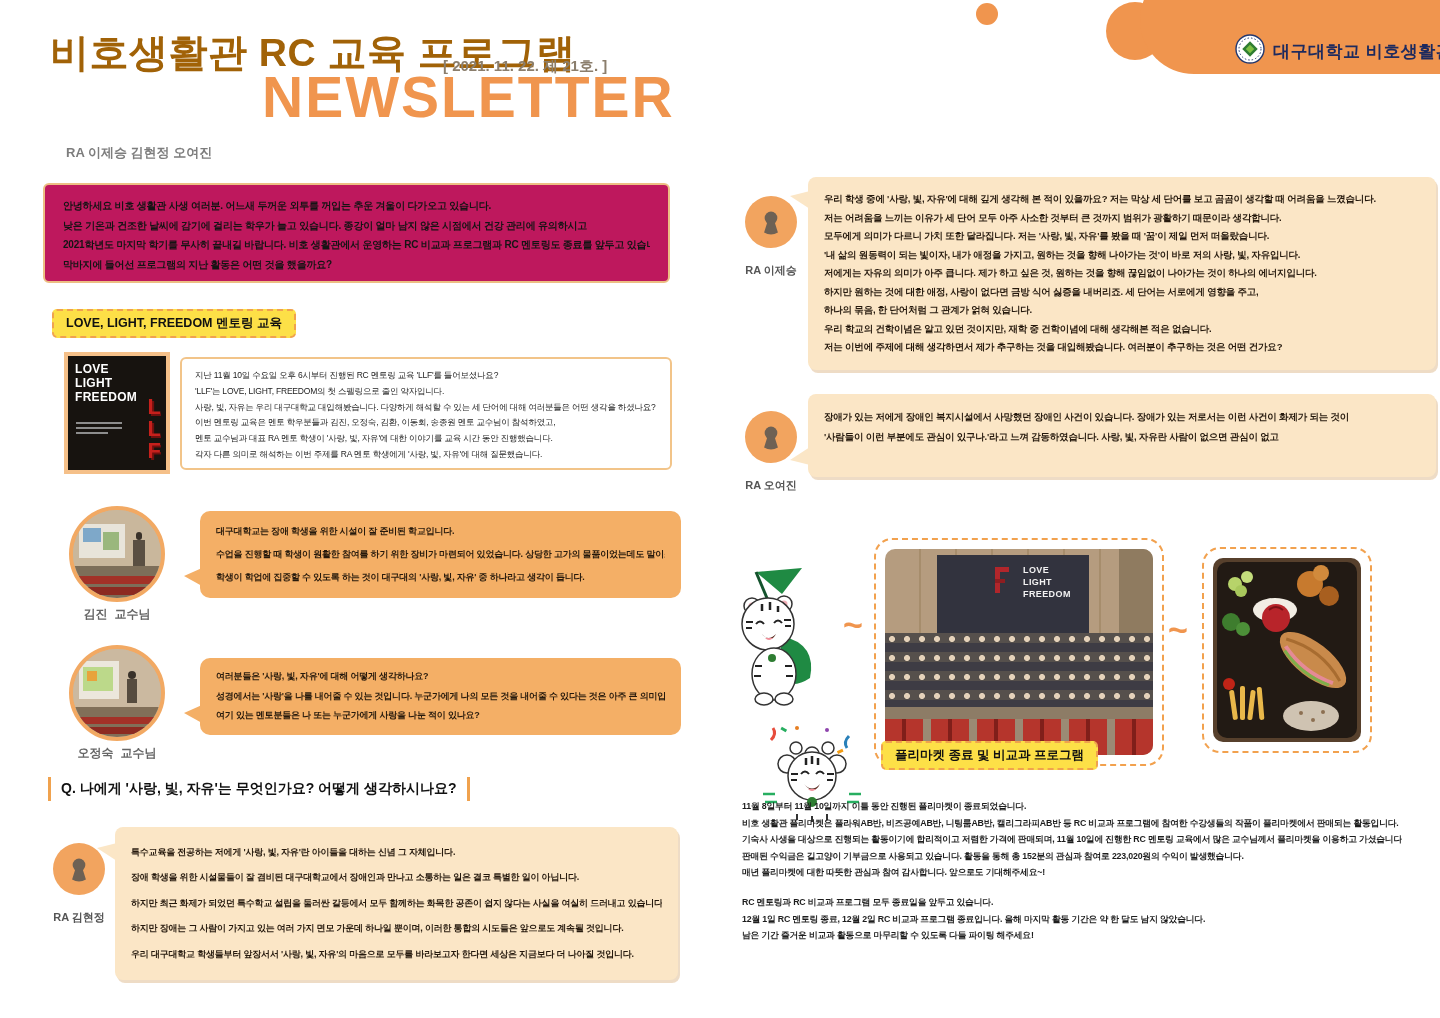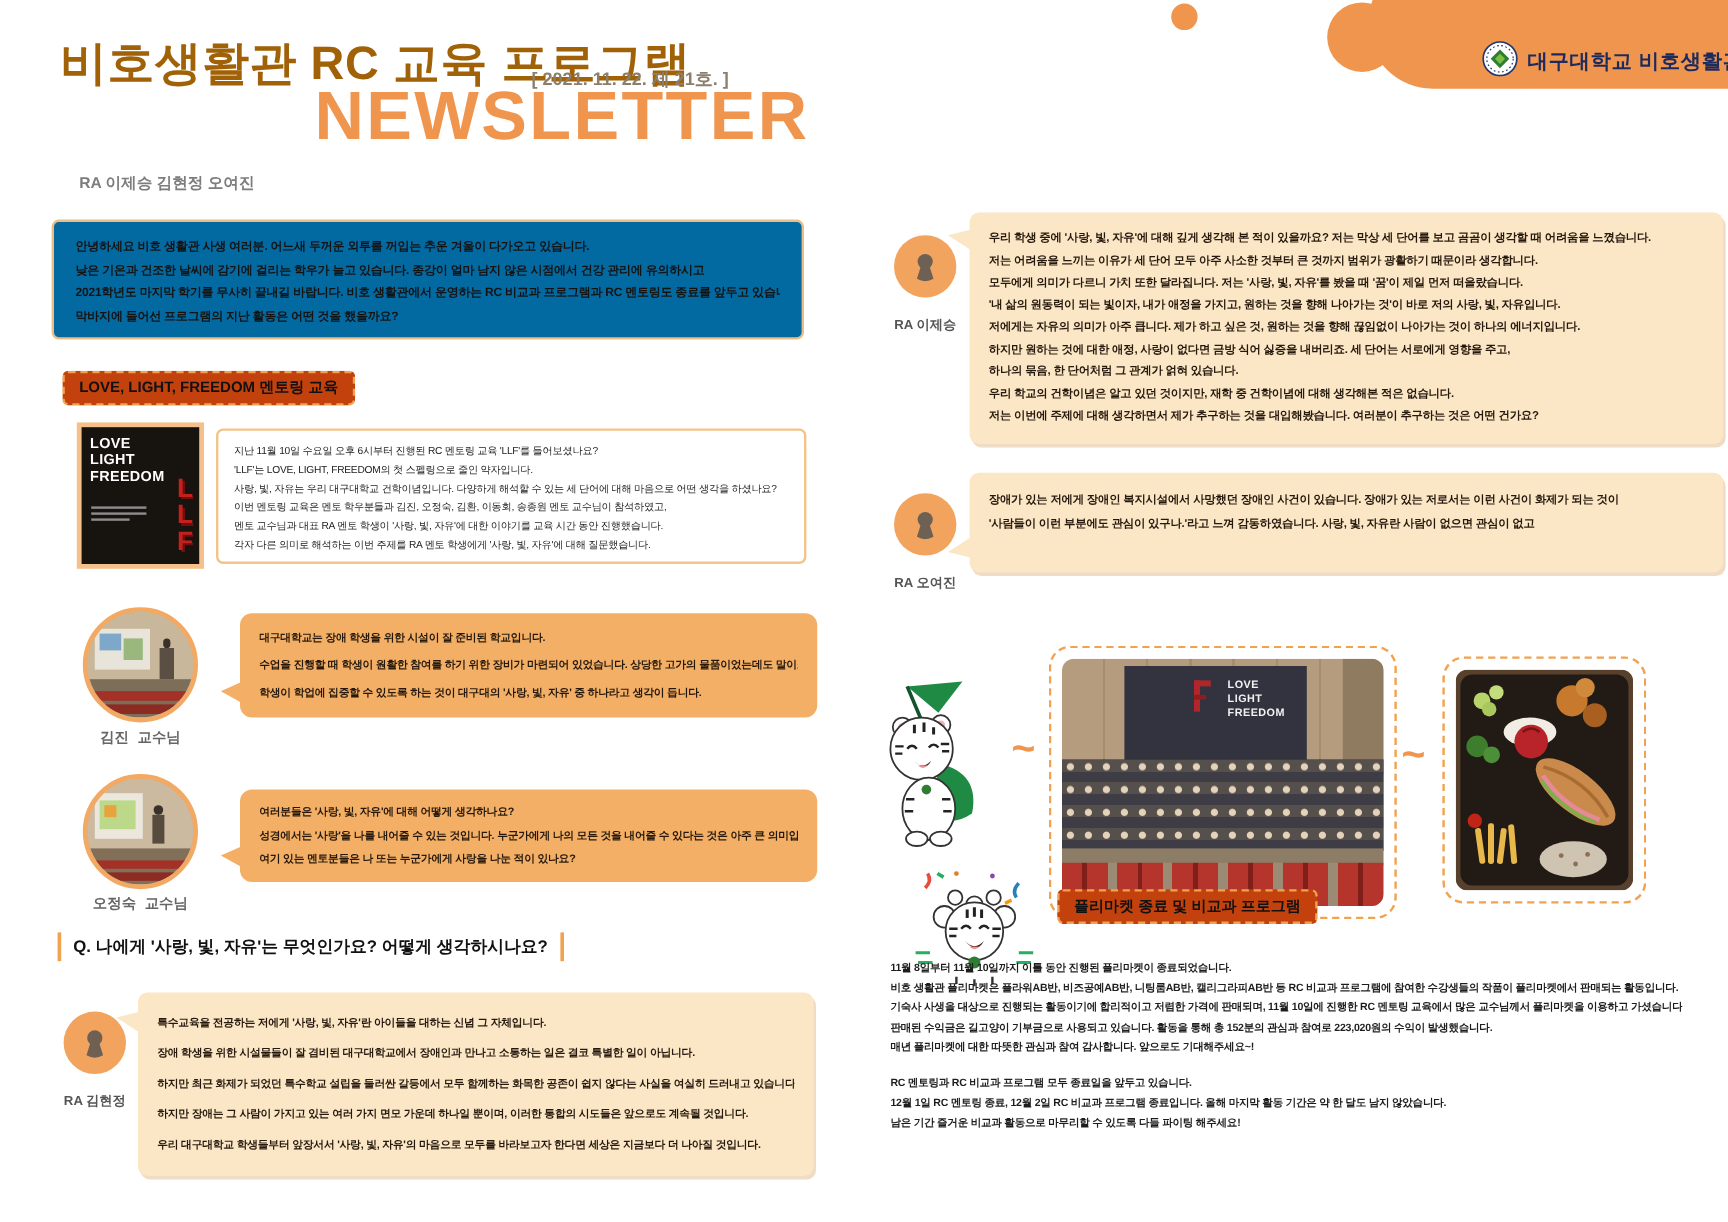--- a/index.html
+++ b/index.html
@@ -15,25 +15,25 @@
 
   
   .blob{position:absolute;left:1140px;top:-34px;width:360px;height:108px;background:#F0954E;border-radius:54px;}
   .blob-c1{position:absolute;left:1106px;top:2px;width:58px;height:58px;background:#F0954E;border-radius:50%;}
   .blob-c2{position:absolute;left:976px;top:3px;width:22px;height:22px;background:#F0954E;border-radius:50%;}
   .brand{position:absolute;left:1235px;top:34px;display:flex;align-items:center;gap:8px;text-align:center;}
   .brand-text{font-size:17px;font-weight:800;color:#1d2a5e;letter-spacing:.5px;white-space:nowrap;}
 
   
   .intro{position:absolute;left:43px;top:183px;width:627px;height:100px;border:2px solid #ECBE83;border-radius:6px;
-         background:#0369a1;padding:11px 18px;box-sizing:border-box;font-size:10px;font-weight:700;color:#141414;}
+         background:#be185d;padding:11px 18px;box-sizing:border-box;font-size:10px;font-weight:700;color:#141414;}
   .intro .ln{line-height:19.5px;letter-spacing:-.2px;}
 
   
-  .seclabel{position:absolute;border:2px dashed #F0A24E;border-radius:5px;background:#c2410c;
+  .seclabel{position:absolute;border:2px dashed #F0A24E;border-radius:5px;background:#fde047;
             font-size:12.5px;font-weight:700;color:#111;padding:4px 12px;white-space:nowrap;}
   #llf-label{left:52px;top:309px;}
   #flea-label{left:881px;top:741px;}
 
   
   .poster{position:absolute;left:64px;top:352px;width:106px;height:122px;background:#f5c089;padding:4px;box-sizing:border-box;}
   .poster-inner{position:relative;width:100%;height:100%;background:#17130f;overflow:hidden;}
   .poster-lines{position:absolute;left:7px;top:6px;color:#fff;font-weight:800;font-size:12px;}
   .poster-lines .ln{line-height:14px;letter-spacing:.3px;}
   .poster-llf{position:absolute;right:5px;top:40px;color:#c6201c;font-weight:800;font-size:22px;text-align:center;
@@ -179,21 +179,21 @@
         <div></div>
           <div></div>
           <div style="width:70%"></div>
       </div>
     </div>
   </div>
 
   <div class="descbox">
       <div class="ln">지난 11월 10일 수요일 오후 6시부터 진행된 RC 멘토링 교육 'LLF'를 들어보셨나요?</div>
       <div class="ln">'LLF'는 LOVE, LIGHT, FREEDOM의 첫 스펠링으로 줄인 약자입니다.</div>
-      <div class="ln">사랑, 빛, 자유는 우리 대구대학교 건학이념입니다. 다양하게 해석할 수 있는 세 단어에 대해 마음으로 어떤 생각을 하셨나요?</div>
+      <div class="ln">사랑, 빛, 자유는 우리 대구대학교 대입해봤습니다. 다양하게 해석할 수 있는 세 단어에 대해 여러분들은 어떤 생각을 하셨나요?</div>
       <div class="ln">이번 멘토링 교육은 멘토 학우분들과 김진, 오정숙, 김환, 이동회, 송종원 멘토 교수님이 참석하였고,</div>
       <div class="ln">멘토 교수님과 대표 RA 멘토 학생이 '사랑, 빛, 자유'에 대한 이야기를 교육 시간 동안 진행했습니다.</div>
       <div class="ln">각자 다른 의미로 해석하는 이번 주제를 RA 멘토 학생에게 '사랑, 빛, 자유'에 대해 질문했습니다.</div>
     </div>
 
   <div class="pcircle" id="prof1-photo">
     <svg width="88" height="88" viewBox="0 0 88 88">
       <rect width="88" height="88" fill="#c9b79c"></rect>
       <rect x="0" y="56" width="88" height="32" fill="#7d6e59"></rect>
       <rect x="6" y="14" width="46" height="34" fill="#e8e4da"></rect>

